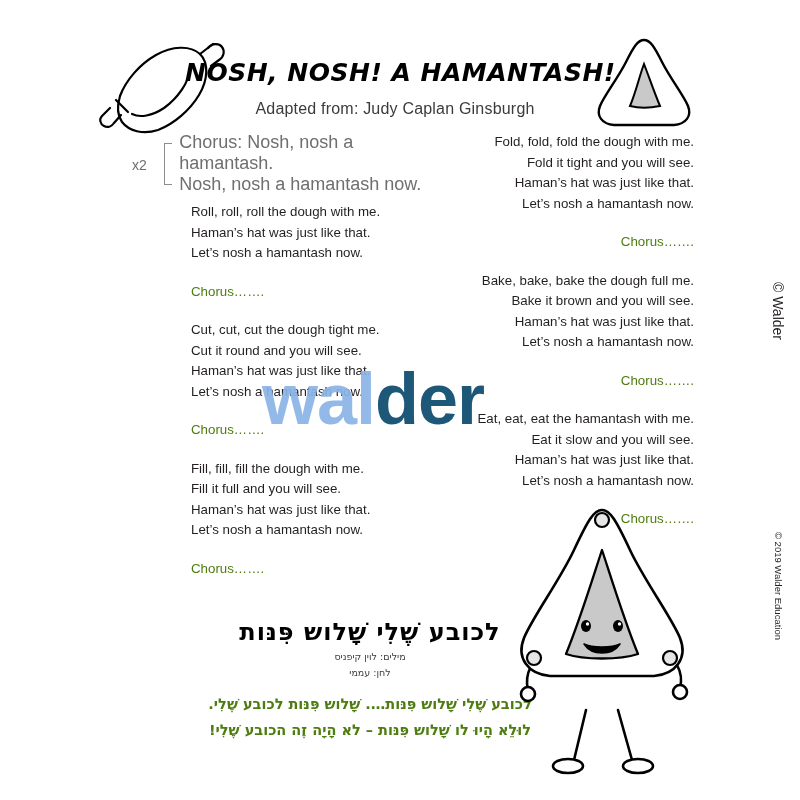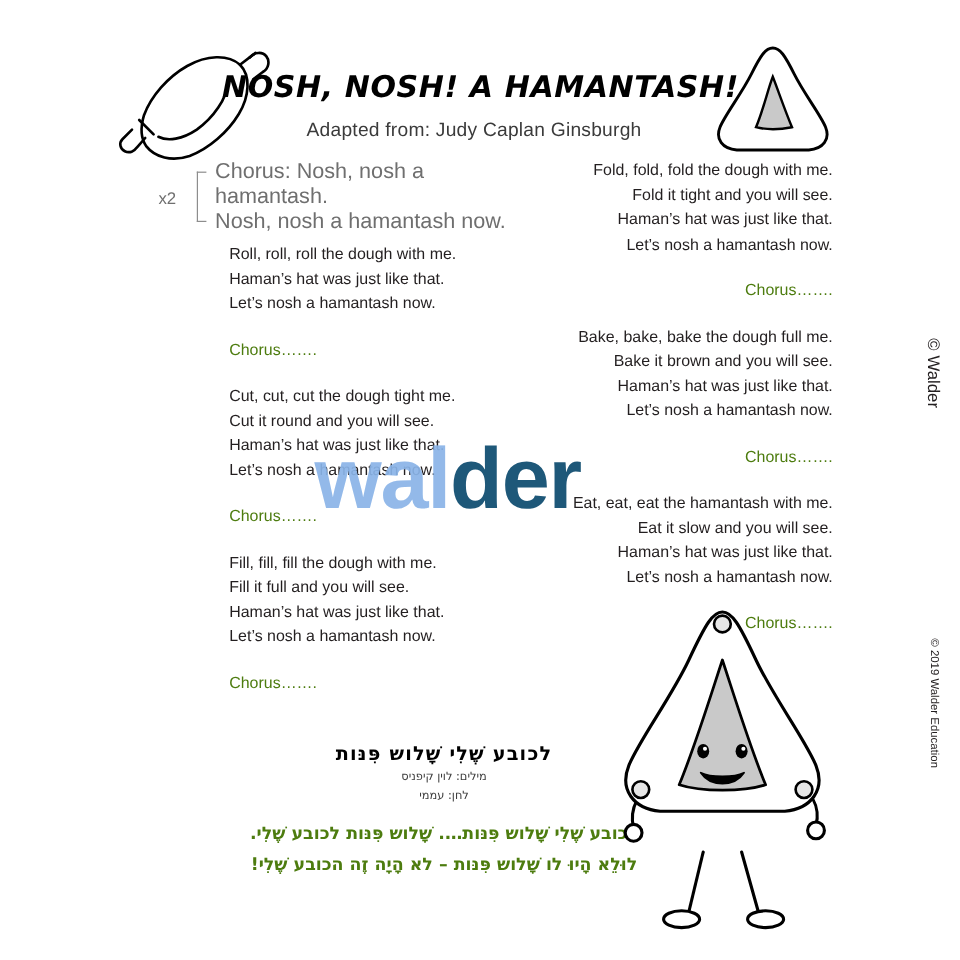--- a/index.html
+++ b/index.html
@@ -114,21 +114,21 @@
   #hebrew-section {
     position: absolute;
     left: 90px;
     top: 618px;
     width: 560px;
     text-align: center;
     direction: rtl;
   }
   #hebrew-title {
     font-family: "DejaVu Sans", sans-serif;
-    font-size: 16px;
+    font-size: 24px;
     font-weight: bold;
     color: #000;
     letter-spacing: 1px;
   }
   .hebrew-credit {
     font-family: "DejaVu Sans", sans-serif;
     font-size: 9.5px;
     color: #3b3b3b;
     margin-top: 5px;
   }

